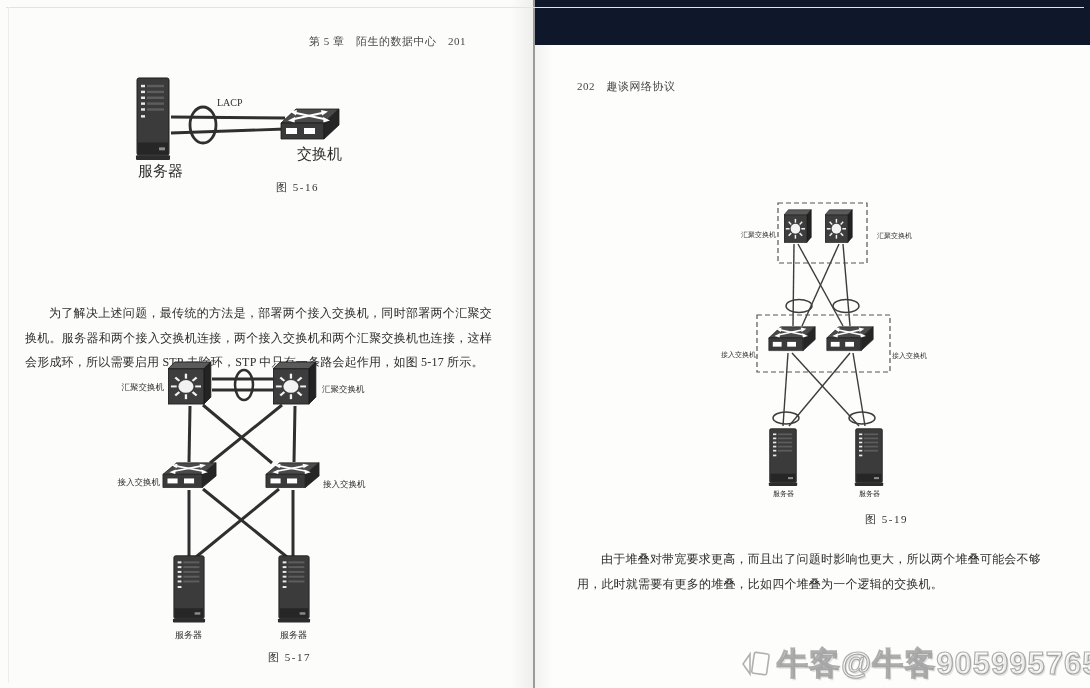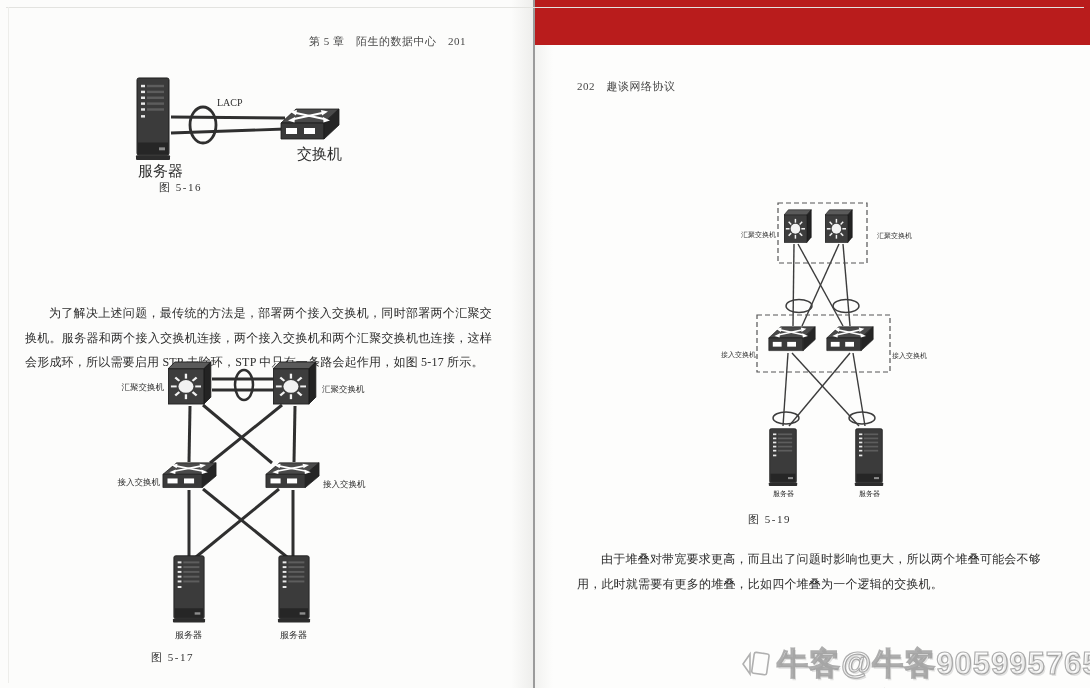--- a/index.html
+++ b/index.html
@@ -1,31 +1,31 @@
 <!DOCTYPE html>
 <html><head>
 <meta charset="utf-8">
 <style>
   html,body{margin:0;padding:0;background:#e8e8e8;}
-  .canvas{position:relative;width:1090px;height:688px;background:#b91c1c;overflow:hidden;
+  .canvas{position:relative;width:1090px;height:688px;background:#0f172a;overflow:hidden;
           font-family:"Liberation Serif","DejaVu Serif",serif;color:#2d2d2d;}
   .page{position:absolute;top:0;height:688px;}
   .page-left{left:0;width:533px;background:linear-gradient(to left,#eeeeec 0,#fcfcfb 22px);}
   .page-right{left:535px;width:555px;background:linear-gradient(to right,#f2f2f0 0,#fdfdfc 18px);margin-top:45px;}
   .divider{position:absolute;left:533px;top:0;width:2px;height:688px;background:#9b9b9b;}
   .scan-edge-top{position:absolute;left:6px;top:7px;width:1078px;height:1px;background:#e3e3e0;}
   .scan-edge-left{position:absolute;left:8px;top:7px;width:1px;height:676px;background:#ededea;}
   .hdr{position:absolute;font-size:11px;color:#474747;letter-spacing:.5px;white-space:nowrap;}
   .para{position:absolute;font-size:12px;line-height:24.5px;color:#2d2d2d;
         text-align:justify;text-indent:2em;letter-spacing:.2px;}
   .figure{position:absolute;}
   .wires{position:absolute;left:0;top:0;}
   .icon{position:absolute;}
   .dlabel{position:absolute;color:#2f2f2f;white-space:nowrap;line-height:1.2;}
-  .caption{position:absolute;font-size:11px;color:#333;text-align:left;letter-spacing:1.5px;white-space:nowrap;}
+  .caption{position:absolute;font-size:11px;color:#333;text-align:right;letter-spacing:1.5px;white-space:nowrap;}
   .f16-lbl{font-size:15px;}
   .f17-lbl{font-size:8.5px;}
   .f18-lbl{font-size:7px;}
   .watermark{position:absolute;left:740px;top:643px;display:flex;align-items:center;gap:5px;}
   .watermark-text{font-family:"Liberation Sans","DejaVu Sans",sans-serif;font-size:31px;font-weight:bold;
         letter-spacing:1px;white-space:nowrap;color:rgba(255,255,255,.28);
         -webkit-text-stroke:1.2px rgba(125,125,125,.62);
         text-shadow:1.5px 1.5px 0 rgba(175,175,175,.35);}
 </style>
 </head>

